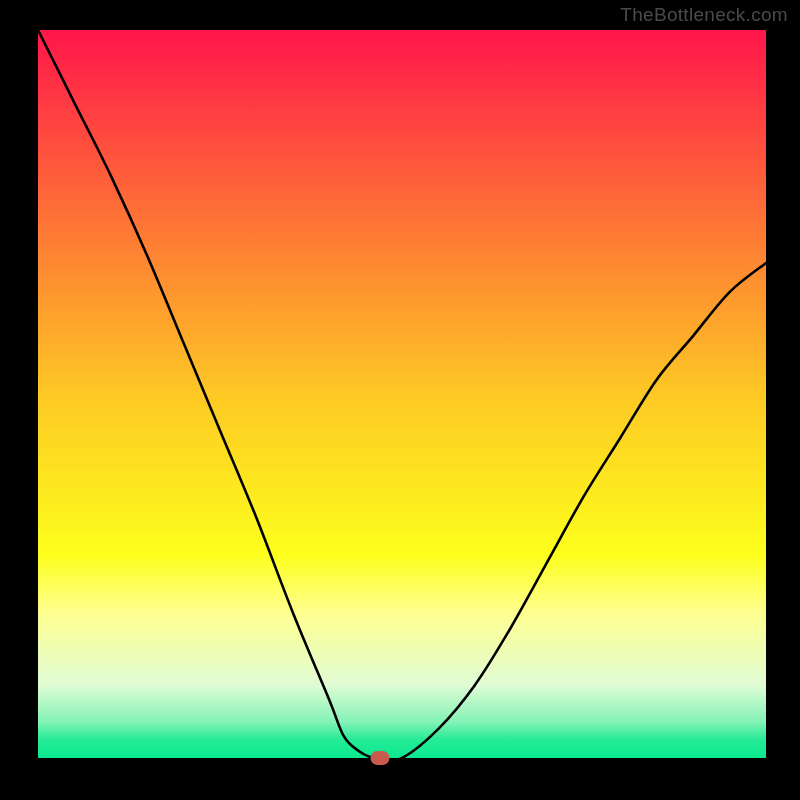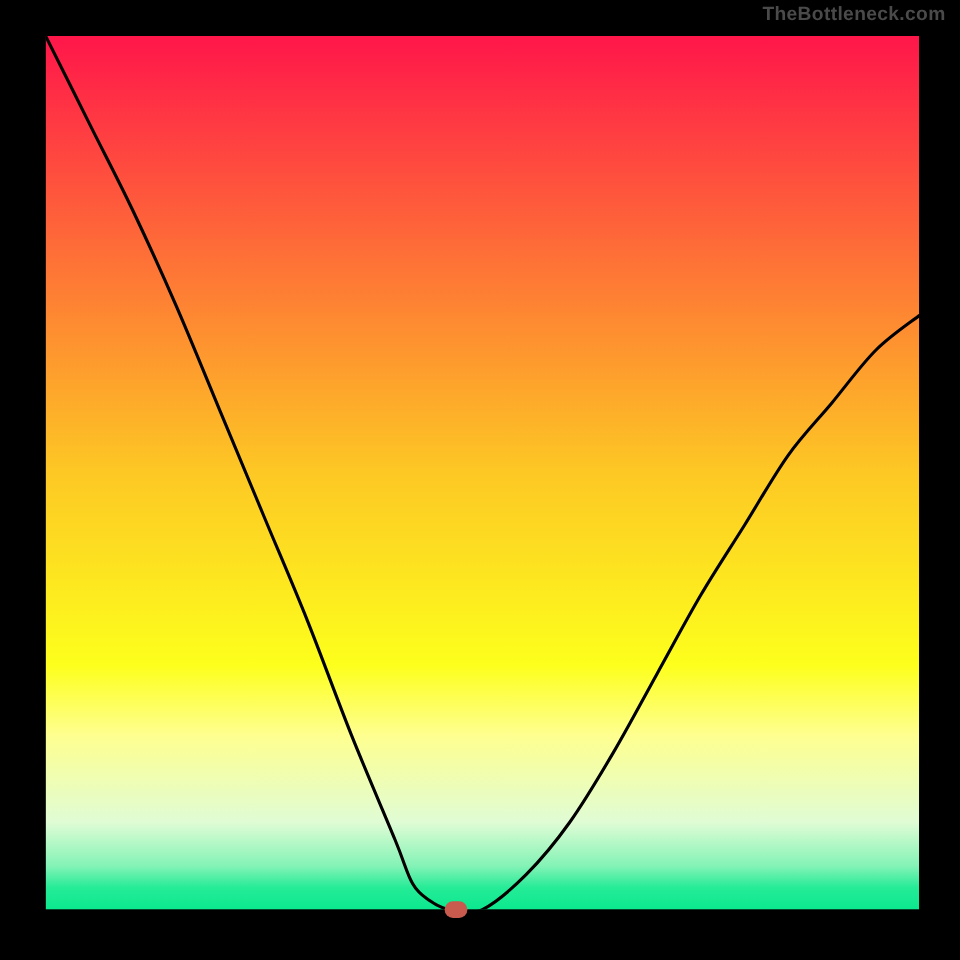--- a/index.html
+++ b/index.html
@@ -10,22 +10,22 @@
     background: #000;
     font-family: Arial, Helvetica, sans-serif;
     overflow: hidden;
     position: relative;
   }
   .watermark {
     position: absolute;
     top: 4px;
     right: 12px;
     color: #4a4a4a;
-    font-size: 16px;
-    font-weight: 700;
+    font-size: 19px;
+    font-weight: 400;
     z-index: 10;
     letter-spacing: 0.3px;
   }
   .plot-frame {
     position: absolute;
     left: 38px;
     top: 30px;
     width: 728px;
     height: 728px;
     background: #000;

